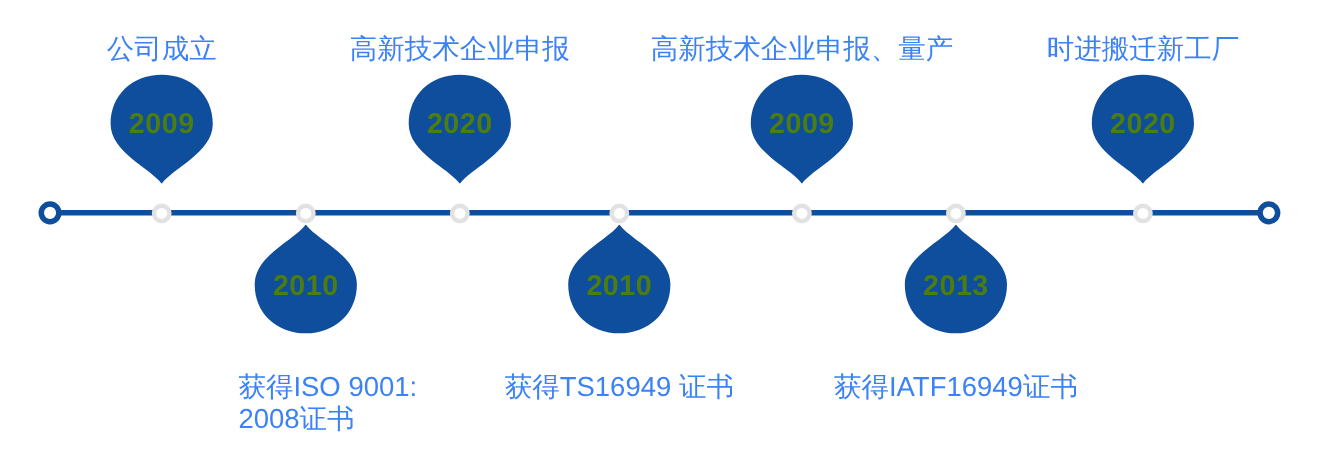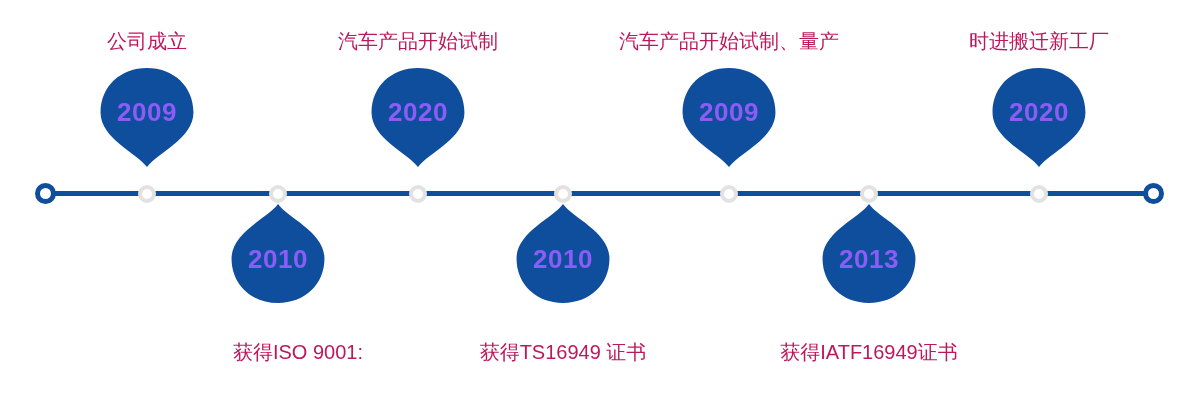--- a/index.html
+++ b/index.html
@@ -25,40 +25,40 @@
   .node {
     position: absolute; top: 185px; width: 18px; height: 18px;
     border: 4px solid #e2e2e2; border-radius: 50%; background: #ffffff;
     transform: translateX(-50%);
   }
 
   
   .milestone { position: absolute; top: 0; width: 0; height: 420px; }
   .m-label {
     position: absolute; left: 0; transform: translateX(-50%);
-    white-space: nowrap; font-size: 20px; color: #be185d; text-align: left;
+    white-space: nowrap; font-size: 25px; color: #3b82f6; text-align: left;
   }
   .milestone.top .m-label { top: 28px; }
   .milestone.bottom .m-label { top: 338px; line-height: 29px; }
   .m-label .line { display: block; margin-left: 40px; }
 
   .balloon {
     position: absolute; left: 0; transform: translateX(-50%);
     width: 102px; height: 101px;
   }
   .milestone.top .balloon { top: 66px; }
   .milestone.bottom .balloon { top: 204px; }
   .balloon svg { width: 100%; height: 100%; display: block; }
   .milestone.bottom .balloon svg { transform: scaleY(-1); }
   .balloon path { fill: #0f4e9d; }
 
   .m-year {
     position: absolute; left: 0; width: 100%;
     display: flex; align-items: center; justify-content: center;
-    color: #8b5cf6; font-weight: bold; font-size: 26px; letter-spacing: 0.5px;
+    color: #4d7c0f; font-weight: bold; font-size: 26px; letter-spacing: 0.5px;
   }
   .milestone.top .m-year { top: 0; height: 92px; }
   .milestone.bottom .m-year { top: 9px; height: 92px; }
 </style>
 </head>
 <body>
 
 <div class="stage">
 
   <div class="tl-line"></div>
@@ -85,45 +85,46 @@
 
   <div class="milestone bottom" style="left:278px">
     <div class="balloon">
       <svg viewBox="0 0 100 100" aria-hidden="true">
         <path d="M50 100 C40 86 4 72 4 46 C4 20 24 2 50 2 C76 2 96 20 96 46 C96 72 60 86 50 100 Z"></path>
       </svg>
       <span class="m-year">2010</span>
     </div>
     <div class="m-label">
       <span class="line">获得ISO 9001:</span>
+      <span class="line">2008证书</span>
     </div>
   </div>
 
   <div class="milestone top" style="left:418px">
-    <div class="m-label">汽车产品开始试制</div>
+    <div class="m-label">高新技术企业申报</div>
     <div class="balloon">
       <svg viewBox="0 0 100 100" aria-hidden="true">
         <path d="M50 100 C40 86 4 72 4 46 C4 20 24 2 50 2 C76 2 96 20 96 46 C96 72 60 86 50 100 Z"></path>
       </svg>
       <span class="m-year">2020</span>
     </div>
   </div>
 
   <div class="milestone bottom" style="left:563px">
     <div class="balloon">
       <svg viewBox="0 0 100 100" aria-hidden="true">
         <path d="M50 100 C40 86 4 72 4 46 C4 20 24 2 50 2 C76 2 96 20 96 46 C96 72 60 86 50 100 Z"></path>
       </svg>
       <span class="m-year">2010</span>
     </div>
     <div class="m-label">获得TS16949 证书</div>
   </div>
 
   <div class="milestone top" style="left:729px">
-    <div class="m-label">汽车产品开始试制、量产</div>
+    <div class="m-label">高新技术企业申报、量产</div>
     <div class="balloon">
       <svg viewBox="0 0 100 100" aria-hidden="true">
         <path d="M50 100 C40 86 4 72 4 46 C4 20 24 2 50 2 C76 2 96 20 96 46 C96 72 60 86 50 100 Z"></path>
       </svg>
       <span class="m-year">2009</span>
     </div>
   </div>
 
   <div class="milestone bottom" style="left:869px">
     <div class="balloon">

